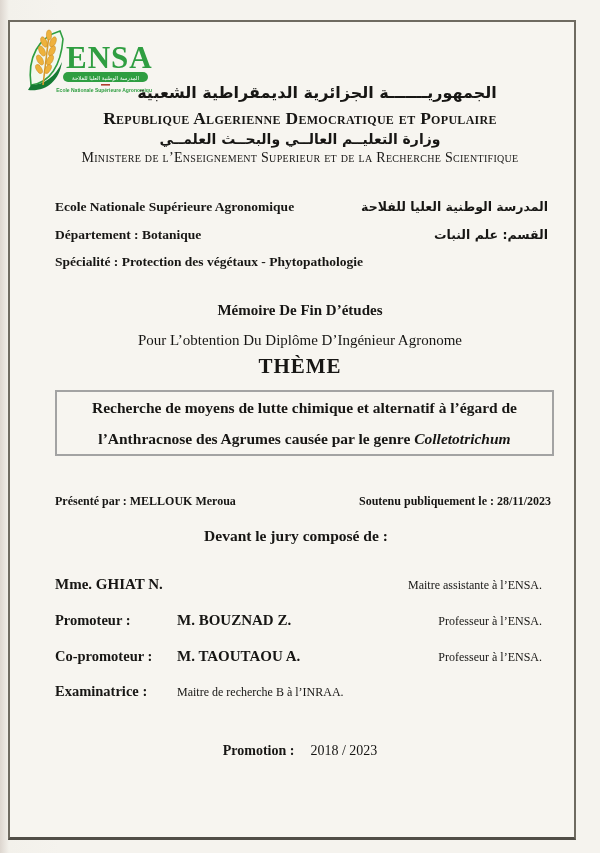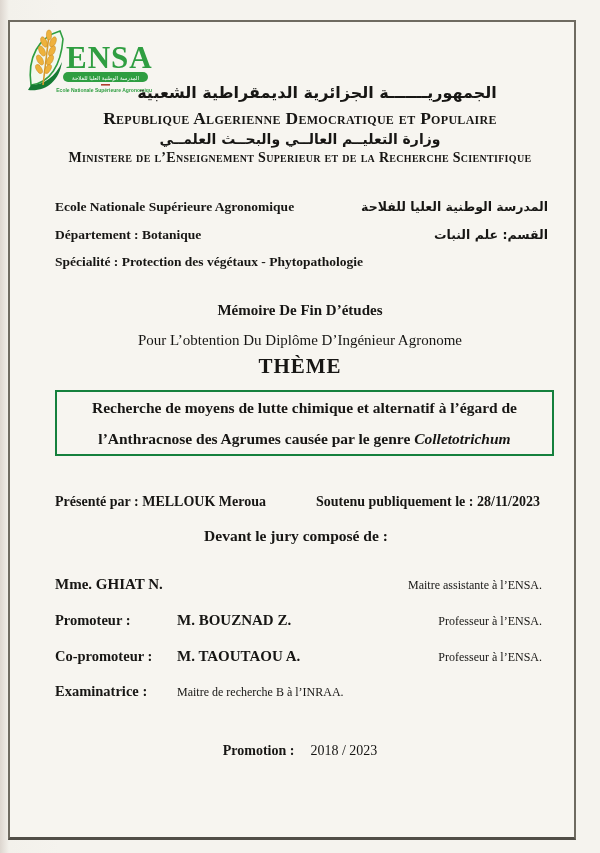--- a/index.html
+++ b/index.html
@@ -18,41 +18,41 @@
     border-bottom:3px solid #514e47;
     background:#f7f5f0;
   }
   .center { text-align:center; }
   .smallcaps { font-variant:small-caps; letter-spacing:0.3px; }
   .arabic { font-family:"DejaVu Sans", sans-serif; direction:rtl; }
 
   .republic-ar { left:8px; right:8px; top:83px; font-size:16px; font-weight:bold;padding-left:34px; }
   .republic-fr { left:8px; right:8px; top:108px; font-size:17.5px; font-weight:bold; }
   .ministry-ar { left:8px; right:8px; top:131px; font-size:14px; font-weight:bold; }
-  .ministry-fr { left:8px; right:8px; top:150px; font-size:14px; font-weight:bold; }
+  .ministry-fr { left:8px; right:8px; top:150px; font-size:14px; font-weight:normal; }
 
   .inst-row { left:55px; right:52px; display:flex; justify-content:space-between; align-items:baseline; }
   .inst-row .fr { font-size:13.5px; font-weight:bold; }
   .inst-row .ar { font-size:12.5px; font-weight:bold; }
   .inst-1 { top:199px; } .inst-2 { top:227px; } .inst-3 { top:254px; }
 
   .memoire-type { left:0; right:0; top:302px; font-size:15px; font-weight:bold; }
   .memoire-purpose { left:0; right:0; top:332px; font-size:15px; }
   .theme-label { left:0; right:0; top:354px; font-size:21px; font-weight:bold; letter-spacing:1px; }
 
   .theme-box {
     left:55px; top:390px; width:499px; height:66px;
-    border:2px solid #15803d;
+    border:2px solid #a3a3a3;
     background:#f7f5f0;
     display:flex; flex-direction:column; justify-content:center;
     text-align:center; font-size:15.5px; font-weight:bold; line-height:31px;
   }
   .theme-box .ital { font-style:italic; }
 
-  .defense-row { left:55px; right:60px; top:494px; display:flex; justify-content:space-between; font-size:14px; font-weight:bold; }
+  .defense-row { left:55px; right:49px; top:494px; display:flex; justify-content:space-between; font-size:12px; font-weight:bold; }
   .jury-heading { left:0; right:8px; top:527px; font-size:15.5px; font-weight:bold; }
 
   .jury-row { left:55px; right:58px; display:flex; align-items:baseline; }
   .jury-row .role { width:122px; font-size:14.5px; font-weight:bold; flex:none; }
   .jury-row .name { flex:1; font-size:15px; font-weight:bold; }
   .jury-row .jtitle { font-size:12px; text-align:right; white-space:nowrap; }
   .jury-1 { top:576px; } .jury-2 { top:612px; } .jury-3 { top:648px; } .jury-4 { top:683px; }
 
   .promotion { left:0; right:0; top:743px; font-size:14px; }
   .promotion .plabel { font-weight:bold; }

